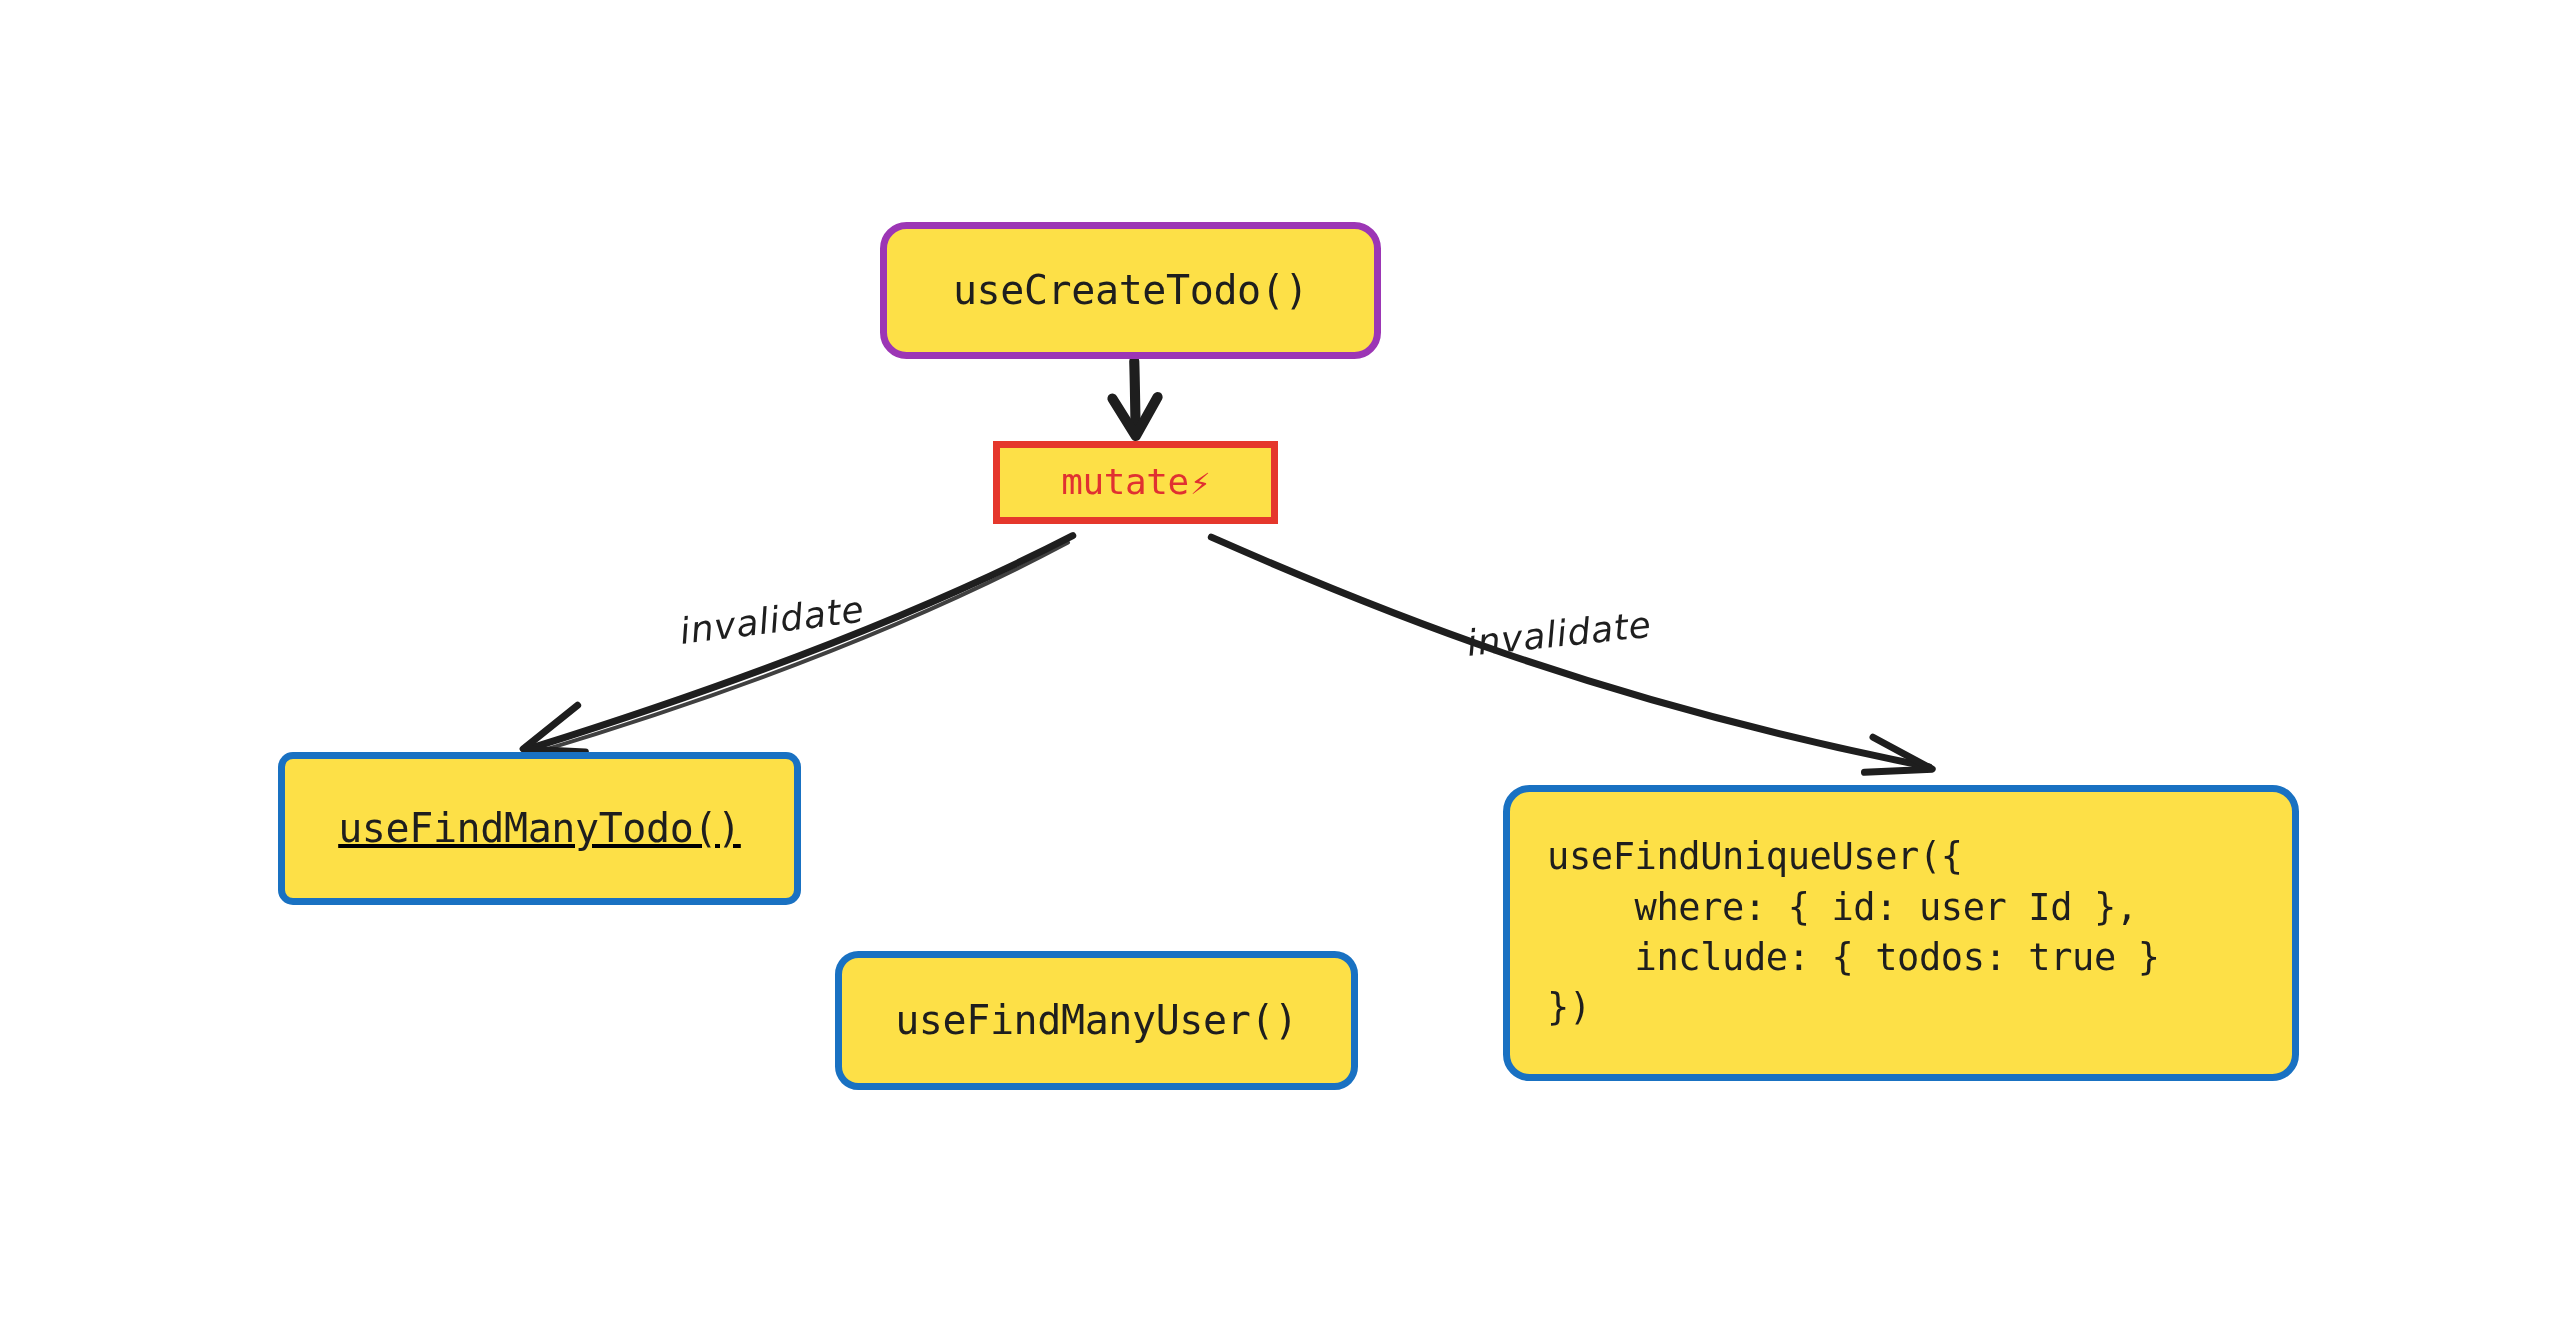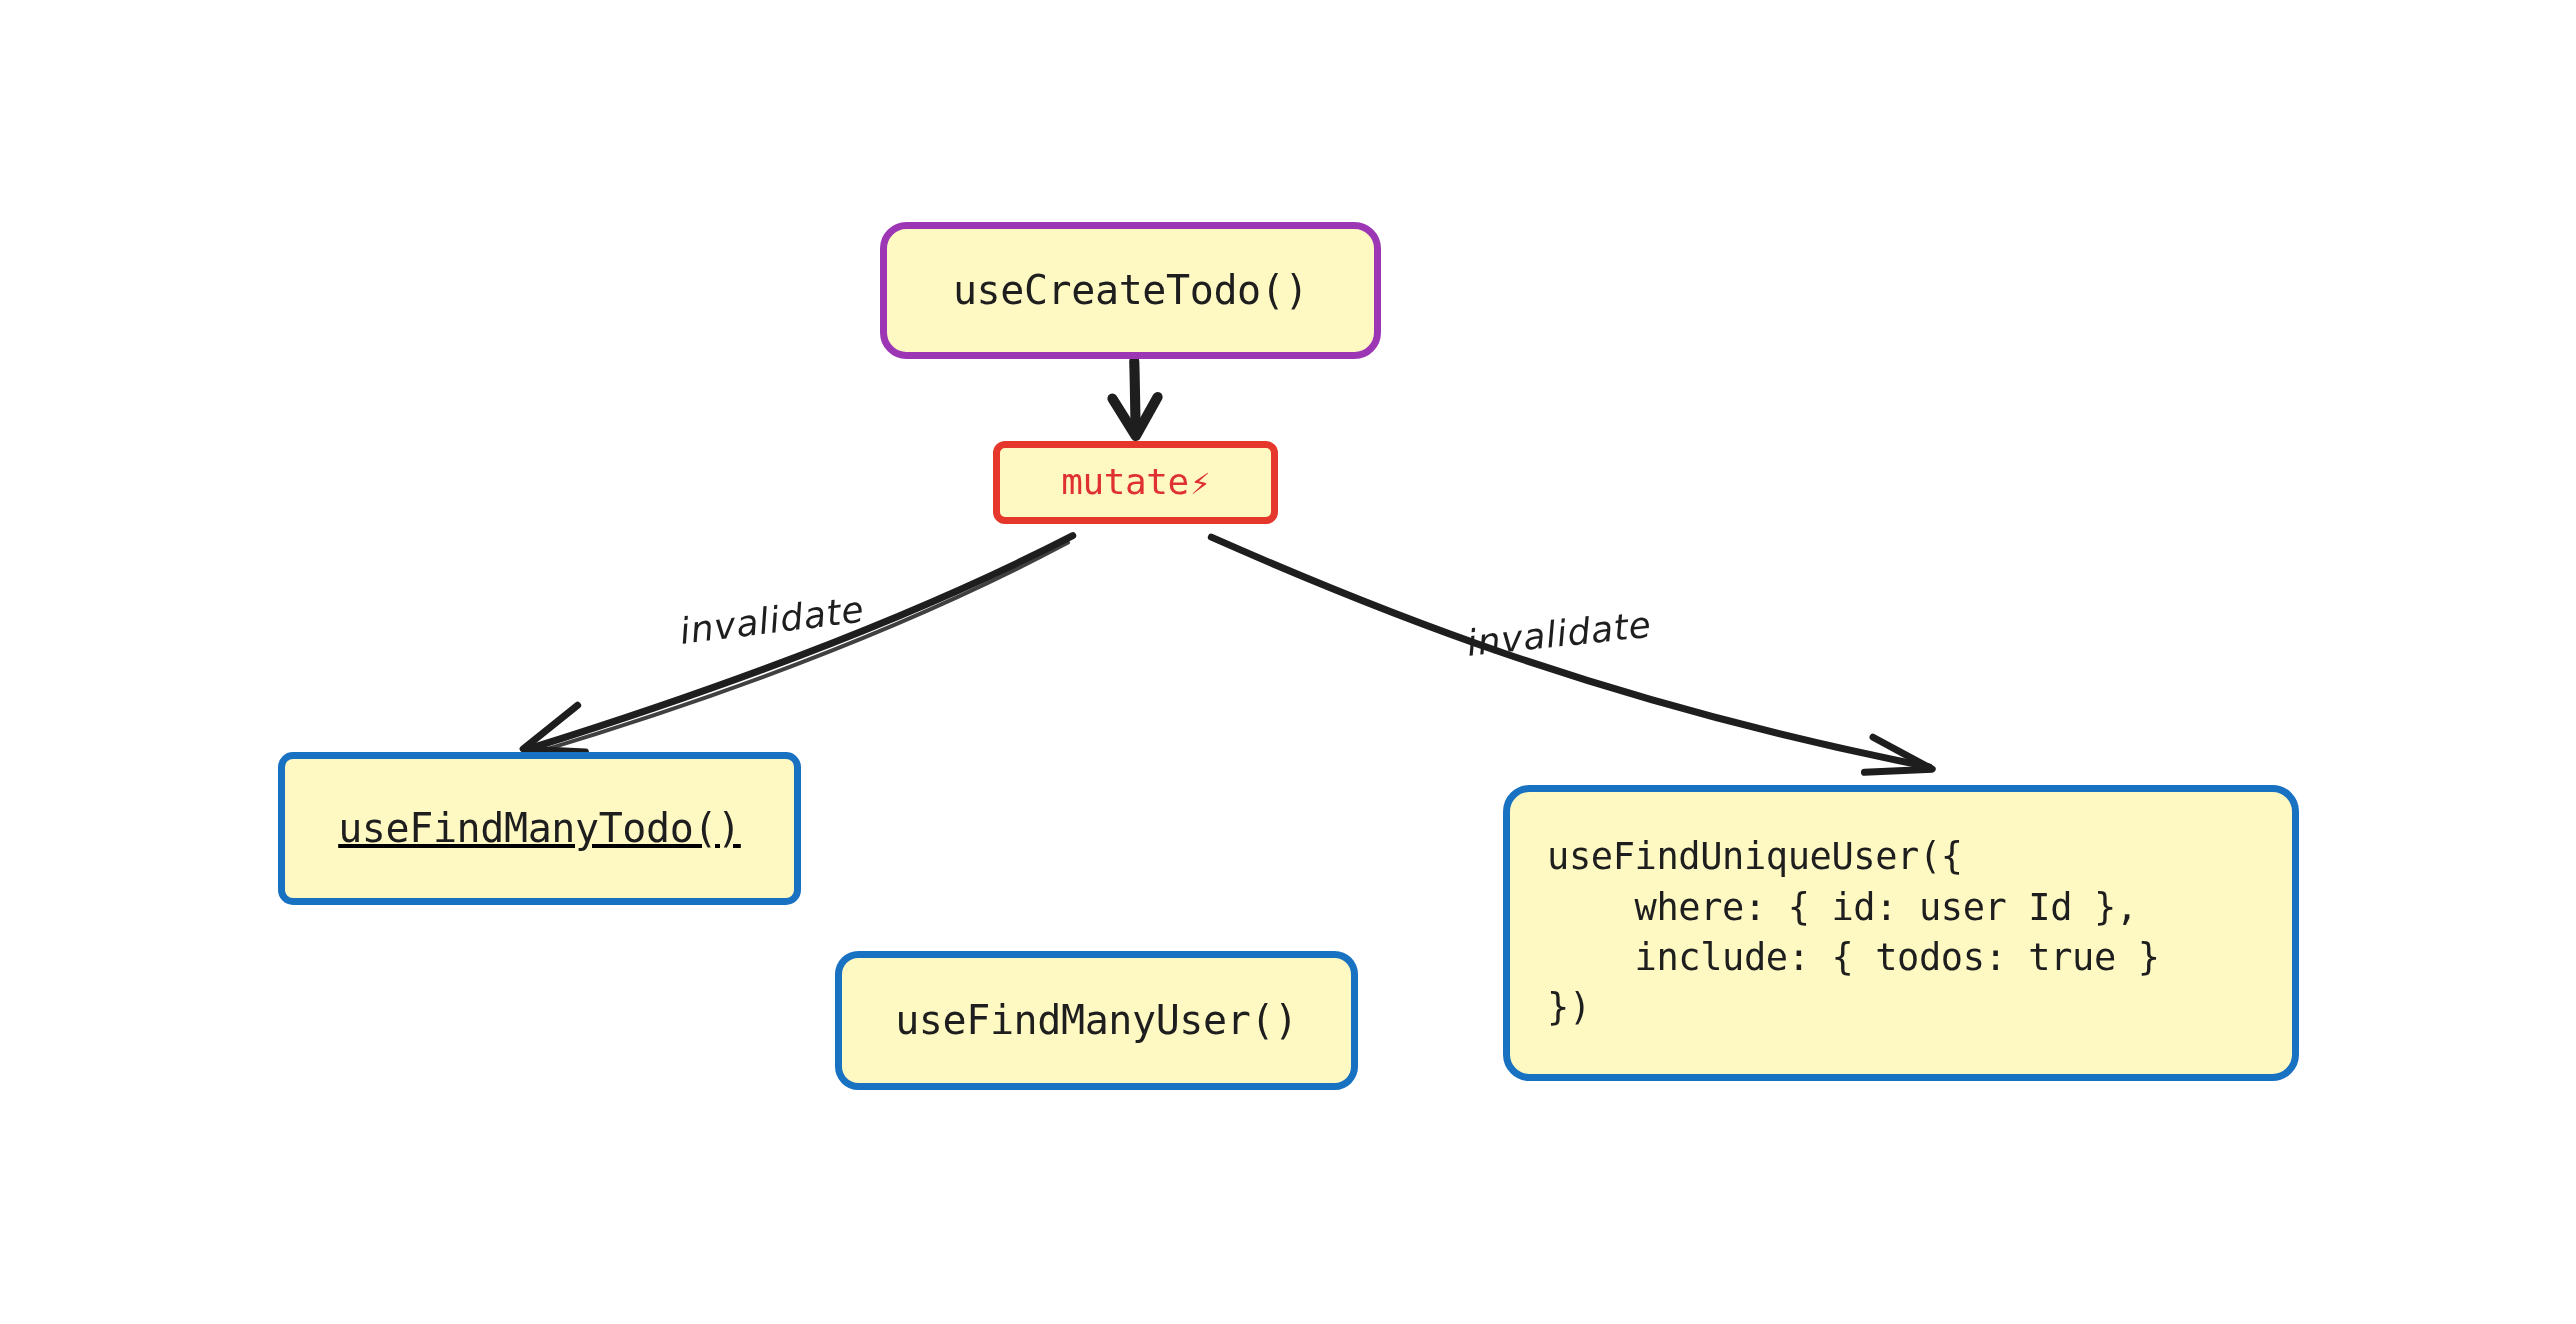--- a/index.html
+++ b/index.html
@@ -23,21 +23,21 @@
     position: absolute;
     left: 0;
     top: 0;
     width: 2576px;
     height: 1325px;
     pointer-events: none;
   }
   .node {
     position: absolute;
     box-sizing: border-box;
-    background: #fef9c3;
+    background: #fde047;
     display: flex;
     align-items: center;
     justify-content: flex-start;
   }
   .node-label {
     font-family: "DejaVu Sans Mono", "Liberation Mono", monospace;
     white-space: pre;
     line-height: 1.28;
     letter-spacing: -0.4px;
   }
@@ -57,21 +57,21 @@
     color: #1e1e1e;
   }
 
   
   #node-mutate {
     left: 993px;
     top: 441px;
     width: 285px;
     height: 83px;
     border: 7.8px solid #e5372c;
-    border-radius: 12px;
+    border-radius: 0;
     justify-content: center;
   }
   #node-mutate .node-label {
     font-size: 36px;
     color: #e03131;
     display: inline-flex;
     align-items: center;
   }
   .bolt {
     font-size: 33px;

